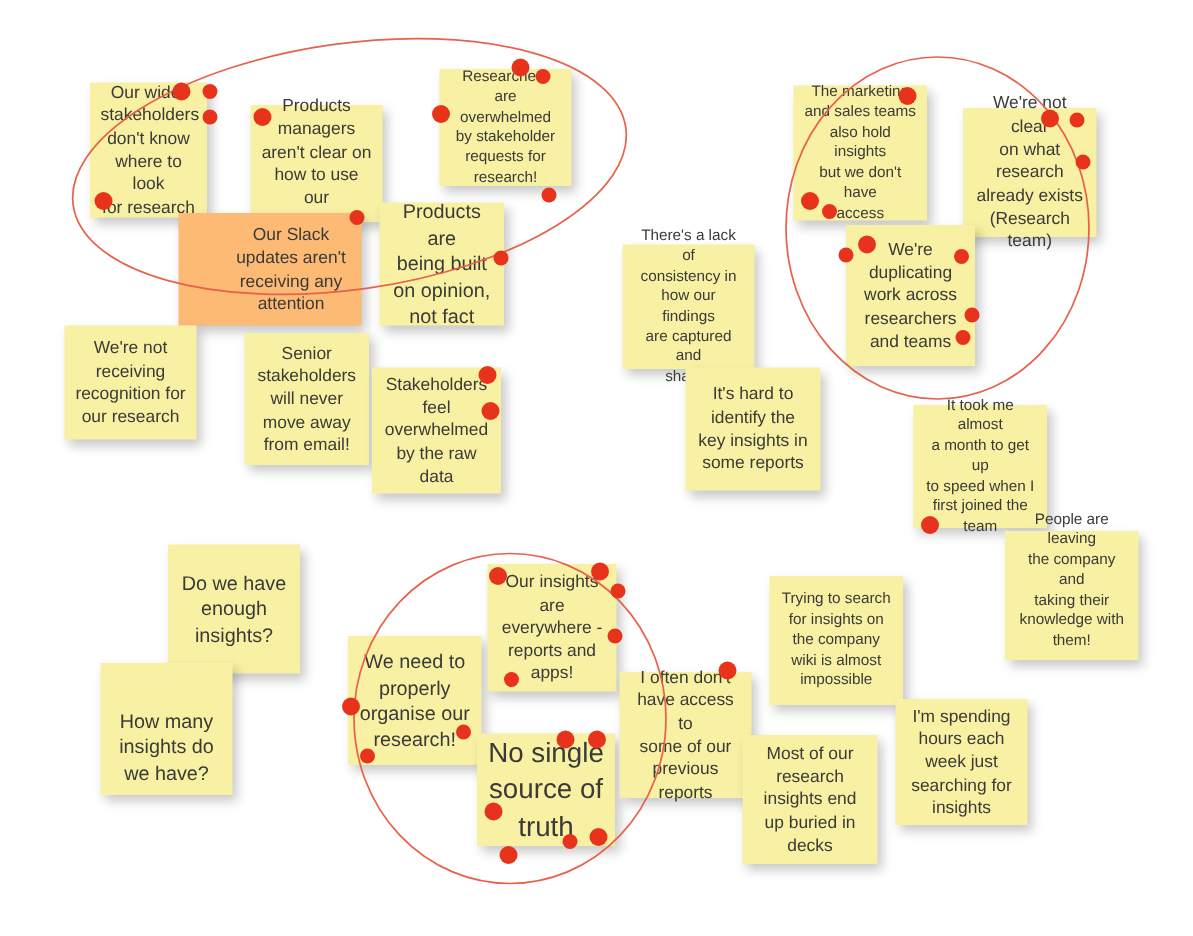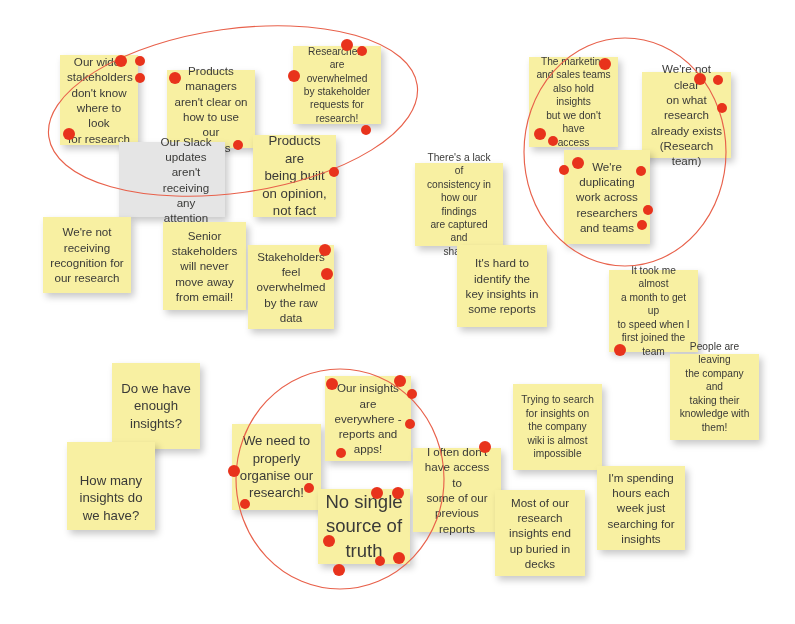--- a/index.html
+++ b/index.html
@@ -88,21 +88,21 @@
 how to use our
 insights</span>
       </div>
       <div class="note fs-sm" style="left: 293px; top: 46px; width: 88px; height: 78px; background: rgb(248, 240, 162); color: rgb(58, 58, 56);">
         <span class="note-text">Researchers are
 overwhelmed
 by stakeholder
 requests for
 research!</span>
       </div>
-      <div class="note fs-md" style="left: 119px; top: 142px; width: 106px; height: 75px; background: #e5e5e5; color: rgb(58, 58, 56); padding-left: 35px;">
+      <div class="note fs-md" style="left: 119px; top: 142px; width: 122px; height: 75px; background: #fdba74; color: rgb(58, 58, 56); padding-left: 35px;">
         <span class="note-text">Our Slack
 updates aren't
 receiving any
 attention</span>
       </div>
       <div class="note fs-lg" style="left: 253px; top: 135px; width: 83px; height: 82px; background: rgb(248, 240, 162); color: rgb(58, 58, 56);">
         <span class="note-text">Products are
 being built
 on opinion,
 not fact</span>

